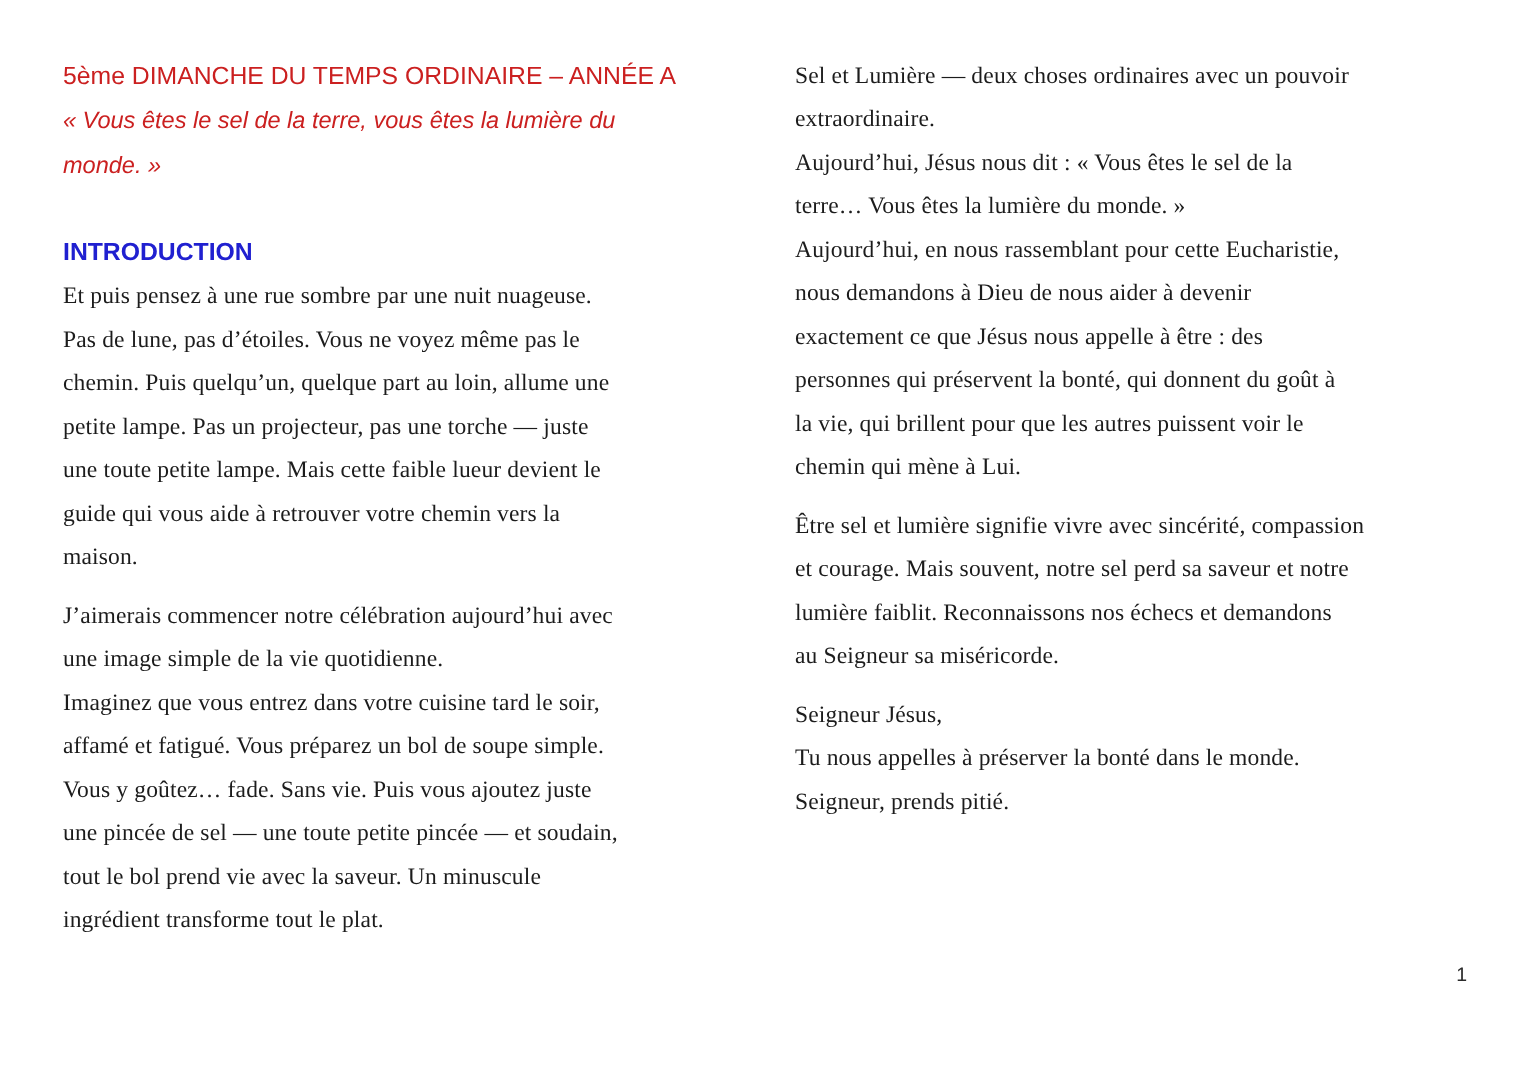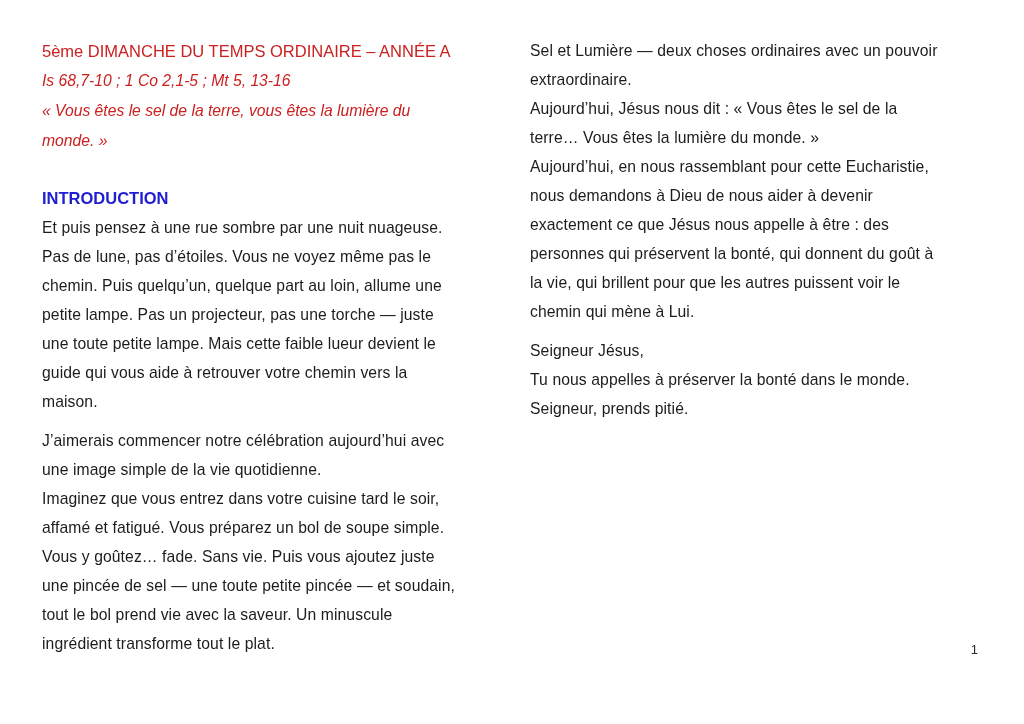--- a/index.html
+++ b/index.html
@@ -23,20 +23,21 @@
   .column {
     width: 470px;
     flex: 0 0 470px;
   }
   .body-text {
     font-size: 15.7px;
     line-height: 29px;
     white-space: pre;
     margin: 0 0 10px 0;
     letter-spacing: 0.1px;
+    font-family: Liberation Serif, serif;
   }
   .doc-title {
     color: var(--title-red, #cb2020);
     font-weight: normal;
     font-size: 16.5px;
     line-height: 30px;
     margin: 0;
     white-space: pre;
   }
   .doc-subtitle {
@@ -64,21 +65,20 @@
     color: #2a2a2a;
   }
 </style>
 </head>
 <body>
 
 <div class="page">
 
   <div class="column">
     <h1 class="doc-title">5ème DIMANCHE DU TEMPS ORDINAIRE – ANNÉE A</h1>
-    <p class="doc-subtitle">Is 68,7-10 ; 1 Co 2,1-5 ; Mt 5, 13-16</p>
     <p class="doc-subtitle">« Vous êtes le sel de la terre, vous êtes la lumière du
 monde. »</p>
 
     <h2 class="section-heading">INTRODUCTION</h2>
     <p class="body-text">Et puis pensez à une rue sombre par une nuit nuageuse.
 Pas de lune, pas d’étoiles. Vous ne voyez même pas le
 chemin. Puis quelqu’un, quelque part au loin, allume une
 petite lampe. Pas un projecteur, pas une torche — juste
 une toute petite lampe. Mais cette faible lueur devient le
 guide qui vous aide à retrouver votre chemin vers la
@@ -98,19 +98,23 @@
 extraordinaire.
 Aujourd’hui, Jésus nous dit : « Vous êtes le sel de la
 terre… Vous êtes la lumière du monde. »
 Aujourd’hui, en nous rassemblant pour cette Eucharistie,
 nous demandons à Dieu de nous aider à devenir
 exactement ce que Jésus nous appelle à être : des
 personnes qui préservent la bonté, qui donnent du goût à
 la vie, qui brillent pour que les autres puissent voir le
 chemin qui mène à Lui.</p>
 
+    <p class="body-text">Être sel et lumière signifie vivre avec sincérité, compassion
+et courage. Mais souvent, notre sel perd sa saveur et notre
+lumière faiblit. Reconnaissons nos échecs et demandons
+au Seigneur sa miséricorde.</p>
     <p class="body-text">Seigneur Jésus,
 Tu nous appelles à préserver la bonté dans le monde.
 Seigneur, prends pitié.</p>
   </div>
 
   <div class="page-number">1</div>
 </div>
 
 </body></html>

